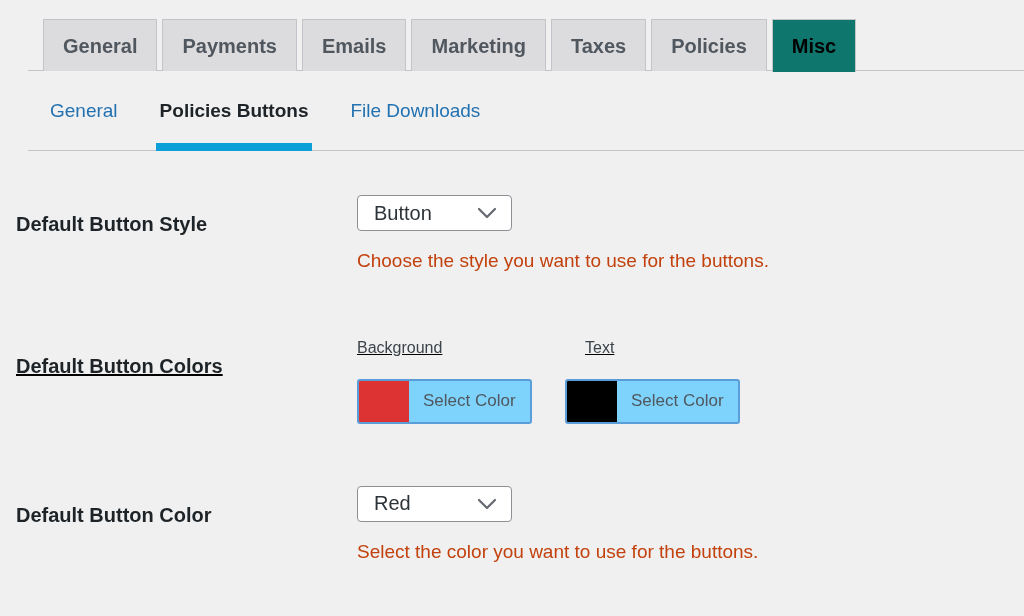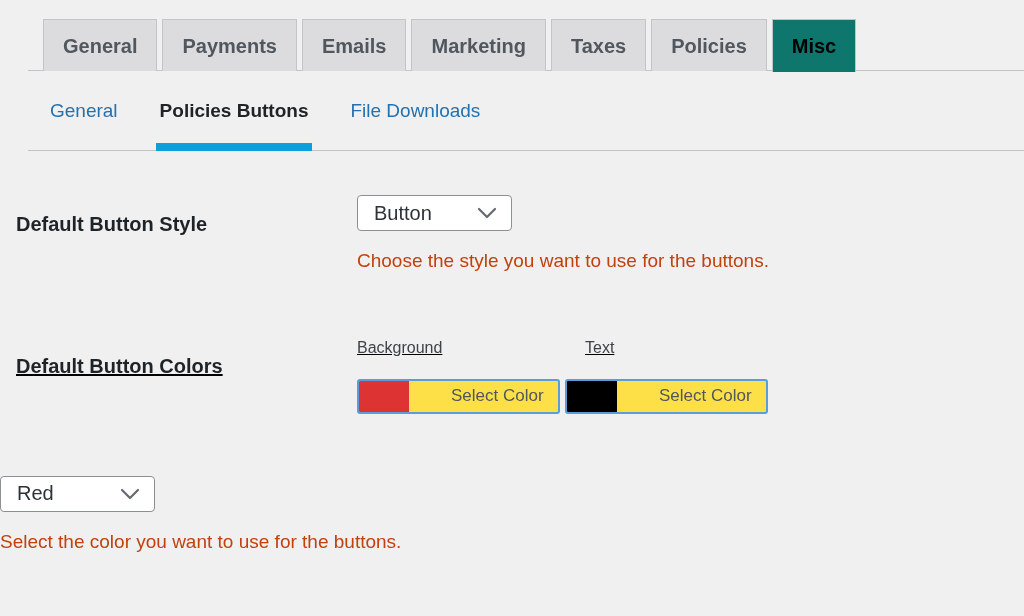--- a/index.html
+++ b/index.html
@@ -153,27 +153,26 @@
   .color-head.bg { width: 228px; }
 
   .color-pickers {
     display: flex;
     margin-top: 22px;
   }
   .picker-slot { width: 208px; }
   .picker {
     display: inline-flex;
     align-items: stretch;
-    height: 35px;
+    height: 45px;
     border: 2px solid #5b9dd9;
     border-radius: 3px;
-    background: #fde047;
+    background: #7dd3fc;
     cursor: pointer;
     overflow: hidden;
-    gap: 28px;
   }
   .swatch { width: 50px; }
   .picker-label {
     display: flex;
     align-items: center;
     padding: 0 14px;
     font-size: 17px;
     color: #50575e;
     white-space: nowrap;
   }
@@ -255,20 +254,21 @@
           <div class="picker">
             <span class="swatch" style="background:#000000"></span>
             <span class="picker-label">Select Color</span>
           </div>
         </div>
       </div>
     </div>
   </div>
 
   <div class="row row-color">
+    <div class="row-label">Default Button Color</div>
     <div class="row-field">
       <div class="select">
         <span>Red</span>
         <span class="chev">
           <svg width="20" height="12" viewBox="0 0 20 12">
               <path d="M2 2 L10 10 L18 2" fill="none" stroke="#646970" stroke-width="2.2" stroke-linecap="round" stroke-linejoin="round"></path>
             </svg>
         </span>
       </div>
       <div class="desc">Select the color you want to use for the buttons.</div>

